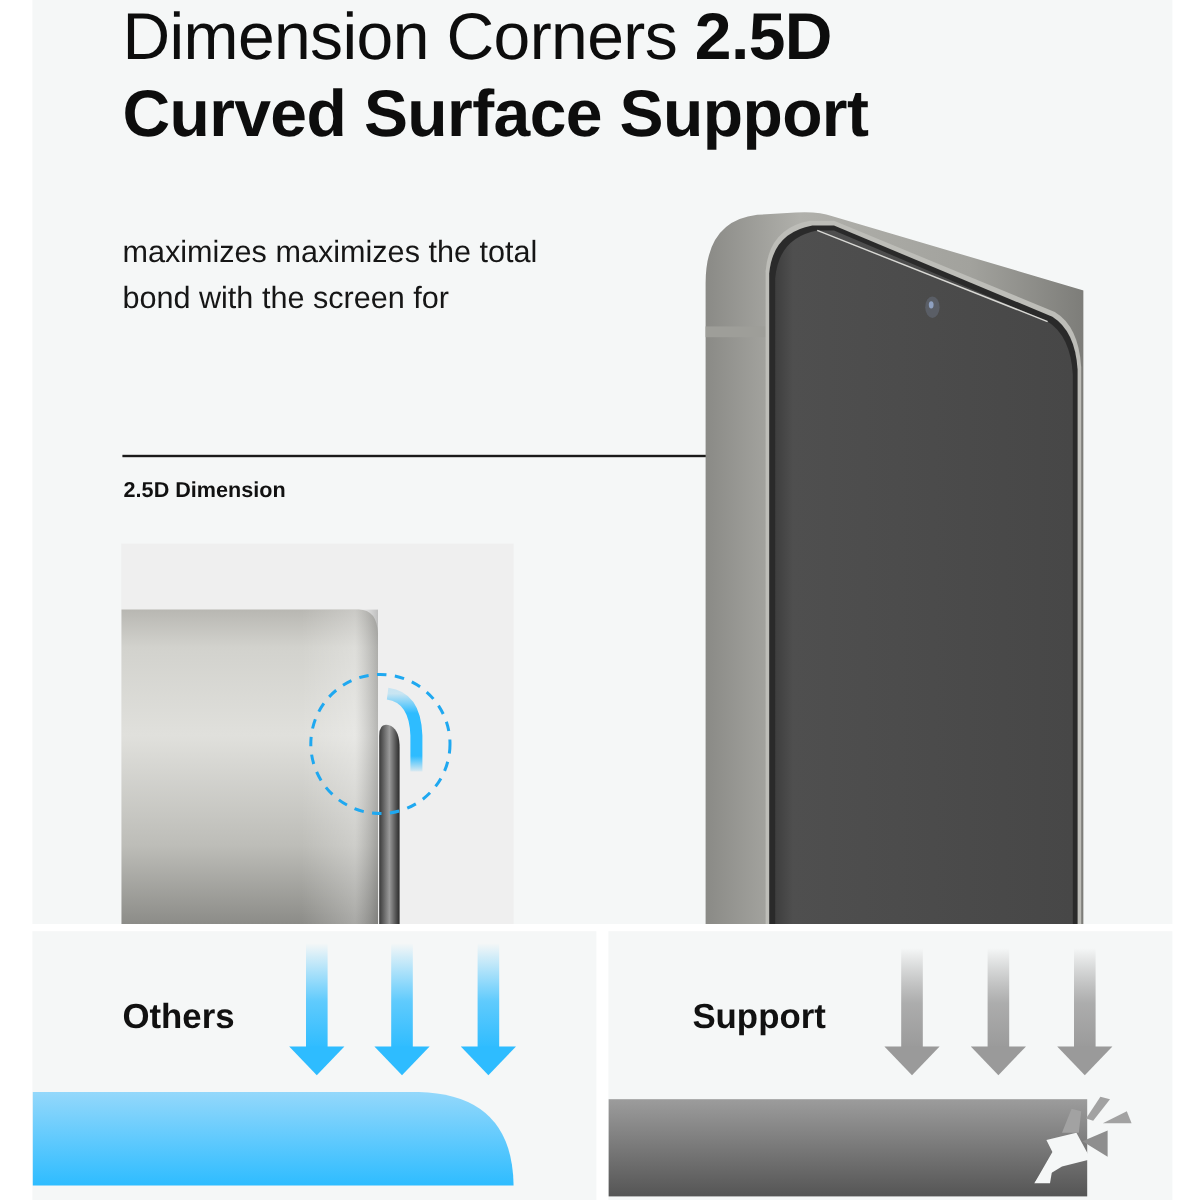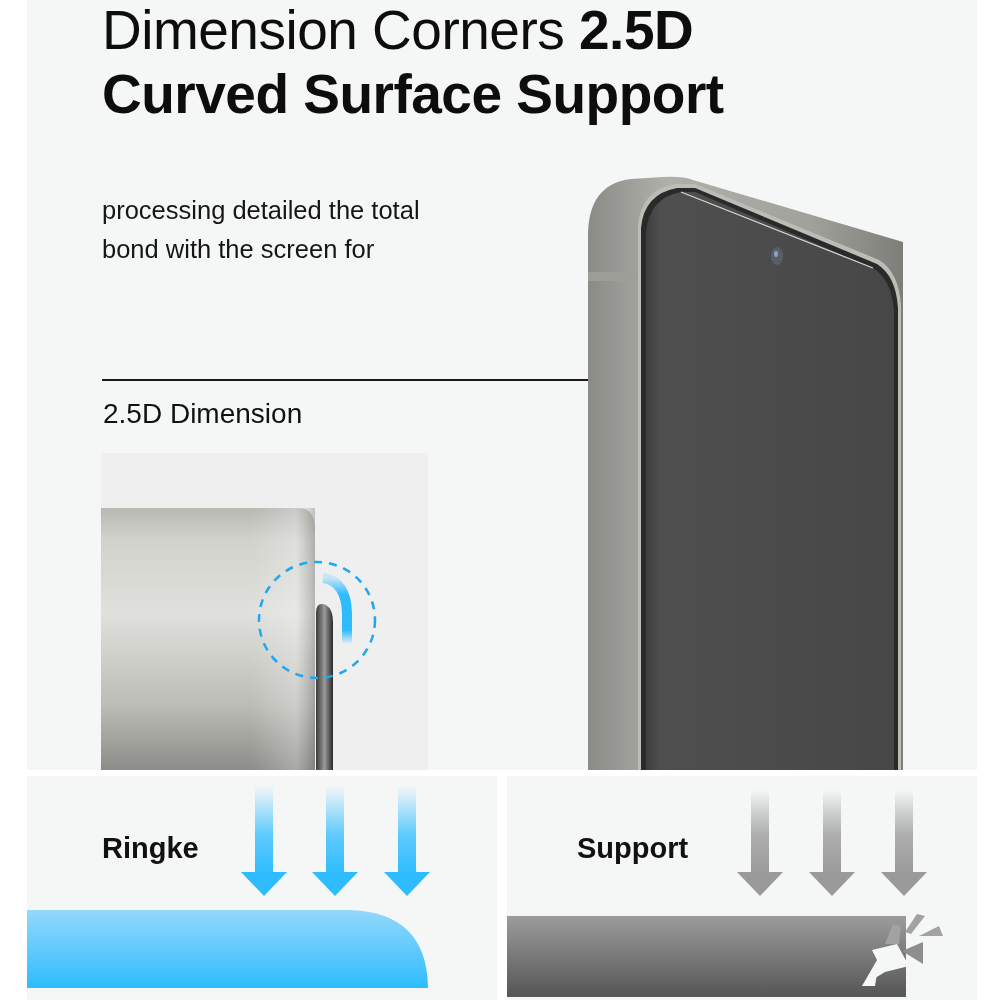--- a/index.html
+++ b/index.html
@@ -24,21 +24,21 @@
     font-size:25.5px; line-height:39px; color:#161616; margin:0;
   }
   .divider {
     position:absolute; left:102px; top:379px; width:541px; height:2px; background:#1a1a1a;
   }
   .divider-tip {
     position:absolute; left:639px; top:378px; width:6px; height:4px; background:#f3f3f3;
   }
   .dimension-label {
     position:absolute; left:103px; top:398px;
-    font-size:28px; font-weight:normal; color:#111;
+    font-size:18px; font-weight:bold; color:#111;
   }
   .detail-image {
     position:absolute; left:101px; top:453px; width:327px; height:317px;
     background:#efefef; overflow:hidden;
   }
   .phone {
     position:absolute; left:583px; top:176px; width:320px; height:594px;
   }
   .bottom-panel {
     position:absolute; top:776px; height:224px; background:#f5f7f7; overflow:hidden;
@@ -57,21 +57,21 @@
 
 <div class="top-panel"></div>
 
 <h1 class="headline">
   <span>Dimension Corners </span><span class="bold">2.5D</span><br>
   <span class="bold">Curved Surface Support</span>
 </h1>
 
 <p class="body-text">
   <br>
-  <span>processing detailed the total</span><br>
+  <span>maximizes maximizes the total</span><br>
   <span>bond with the screen for</span><br>
   <br>
 </p>
 
 <div class="divider"></div>
 <div class="divider-tip"></div>
 
 <div class="dimension-label">2.5D Dimension</div>
 
 <div class="detail-image">
@@ -139,21 +139,21 @@
     <path d="M63 594 L63 56 Q66 22 98 16 L112 16 L290 92 Q309 104 311 136 L311 594 Z" fill="url(#screenG)"></path>
 
     <path d="M98 16 L290 92" stroke="#d8d8d4" stroke-width="1.2" fill="none"></path>
 
     <ellipse cx="194" cy="80" rx="6" ry="9" fill="#5a5e66"></ellipse>
     <ellipse cx="193" cy="78" rx="2" ry="3" fill="#8ea0c0"></ellipse>
   </svg>
 </div>
 
 <div class="bottom-panel bottom-left">
-  <div class="compare-label">Ringke</div>
+  <div class="compare-label">Others</div>
   <svg width="470" height="224" viewBox="0 0 470 224" style="position:absolute;left:0;top:0;">
     <defs>
       <linearGradient id="arrowBlue" x1="0" y1="0" x2="0" y2="1">
         <stop offset="0" stop-color="#2ebcff" stop-opacity="0"></stop>
         <stop offset="0.55" stop-color="#2ebcff" stop-opacity="0.75"></stop>
         <stop offset="1" stop-color="#2ebcff"></stop>
       </linearGradient>
       <linearGradient id="blueSlab" x1="0" y1="0" x2="0" y2="1">
         <stop offset="0" stop-color="#94d8fb"></stop>
         <stop offset="1" stop-color="#2ebcff"></stop>

